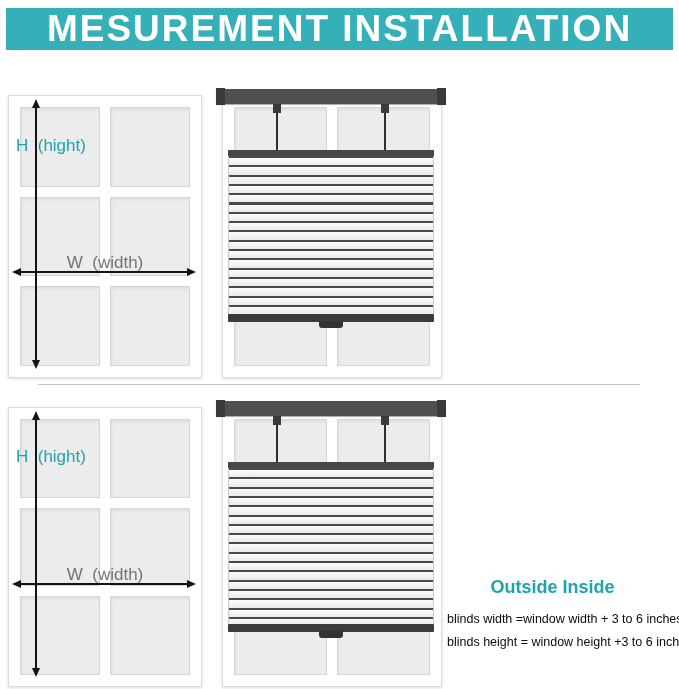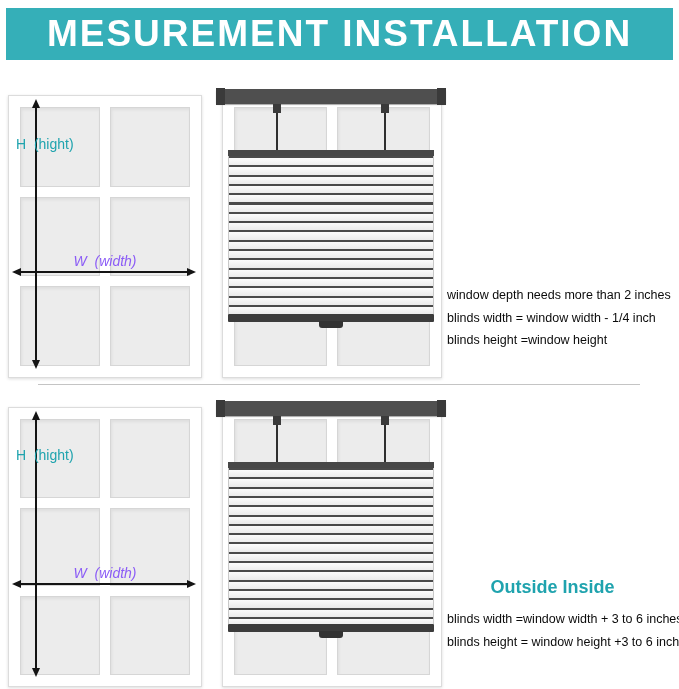--- a/index.html
+++ b/index.html
@@ -1,20 +1,20 @@
 <!DOCTYPE html>
 <html style="--header-bg: #35AFB8; --header-text: #FFFFFF; --accent: #1FA3AE; --arrow: #141414; --rail: #4F4F4F;"><head>
 <meta charset="utf-8">
 <style>
   html,body { margin:0; padding:0; background:#ffffff; }
   body { font-family:"Liberation Sans", sans-serif; }
   .canvas { position:relative; width:679px; height:689px; background:#ffffff; overflow:hidden; }
 
   
-  .header { position:absolute; left:6px; top:8px; width:667px; height:52px;
+  .header { position:absolute; left:6px; top:8px; width:667px; height:42px;
             background:var(--header-bg,#35AFB8); display:flex; align-items:center; justify-content:center; }
   .header-title { color:var(--header-text,#ffffff); font-size:37px; font-weight:bold; letter-spacing:2px; }
 
   
   .win { position:absolute; background:#ffffff; border:1px solid #dcdcdc;
          box-shadow:0 1px 3px rgba(0,0,0,0.14), inset 0 0 0 2px #ffffff; }
   .panes { position:absolute; top:11px; left:11px; right:11px; bottom:11px;
            display:grid; grid-template-columns:1fr 1fr; grid-template-rows:1fr 1fr 1fr; gap:10px; }
   .pane { background:#ececec; border:1px solid #d6d6d6; box-shadow:inset 1px 2px 3px rgba(0,0,0,0.06); }
 
@@ -24,23 +24,23 @@
   .varrow .head-up { position:absolute; top:0; left:50%; margin-left:-4.5px; width:0; height:0;
                      border-left:4.5px solid transparent; border-right:4.5px solid transparent; border-bottom:9px solid var(--arrow,#141414); }
   .varrow .head-down { position:absolute; bottom:0; left:50%; margin-left:-4.5px; width:0; height:0;
                        border-left:4.5px solid transparent; border-right:4.5px solid transparent; border-top:9px solid var(--arrow,#141414); }
   .harrow { position:absolute; height:10px; }
   .harrow .line { position:absolute; top:50%; left:7px; right:7px; height:2px; margin-top:-1px; background:var(--arrow,#141414); }
   .harrow .head-left { position:absolute; left:0; top:50%; margin-top:-4.5px; width:0; height:0;
                        border-top:4.5px solid transparent; border-bottom:4.5px solid transparent; border-right:9px solid var(--arrow,#141414); }
   .harrow .head-right { position:absolute; right:0; top:50%; margin-top:-4.5px; width:0; height:0;
                         border-top:4.5px solid transparent; border-bottom:4.5px solid transparent; border-left:9px solid var(--arrow,#141414); }
-  .mlabel { position:absolute; font-size:14px; white-space:pre; }
+  .mlabel { position:absolute; font-size:17px; white-space:pre; }
   .mlabel.h { color:var(--accent,#1FA3AE); }
-  .mlabel.w { color:#8b5cf6;font-style:italic; }
+  .mlabel.w { color:#737373; }
 
   
   .blind-rail { position:absolute; height:15px; background:var(--rail,#4f4f4f); border-radius:2px; box-shadow:0 1px 1px rgba(0,0,0,0.35); }
   .blind-rail::before, .blind-rail::after { content:""; position:absolute; top:-1px; bottom:-1px; width:9px; background:#3a3a3a; }
   .blind-rail::before { left:0; } .blind-rail::after { right:0; }
   .cord { position:absolute; width:2px; background:#2f2f2f; }
   .cord::before { content:""; position:absolute; top:0; left:-3px; width:8px; height:9px; background:#3a3a3a; }
   .shade { position:absolute; }
   .shade .toprail { position:absolute; top:0; left:0; right:0; height:6px; background:#474747; }
   .shade .pleats { position:absolute; top:6px; bottom:8px; left:0; right:0;
@@ -103,25 +103,20 @@
   <div class="blind-rail" style="left:216px;top:89px;width:230px"></div>
   <div class="cord" style="left:276px;top:104px;height:47px"></div>
   <div class="cord" style="left:384px;top:104px;height:47px"></div>
   <div class="shade" style="left:228px;top:150px;width:206px;height:172px">
     <div class="toprail"></div>
     <div class="pleats"></div>
     <div class="botrail"></div>
     <div class="pull"></div>
   </div>
 
-  <div class="instr top" style="left:447px;top:284px">
-    <div class="line1">window depth needs more than 2 inches</div>
-    <div class="line1">blinds width = window width - 1/4 inch</div>
-    <div class="line1">blinds height =window height</div>
-  </div>
 
   <div class="divider" style="left:38px;top:384px;width:602px"></div>
 
   <div class="win" style="left:8px;top:407px;width:192px;height:278px">
     <div class="panes">
       <div class="pane"></div>
       <div class="pane"></div>
       <div class="pane"></div>
       <div class="pane"></div>
       <div class="pane"></div>

